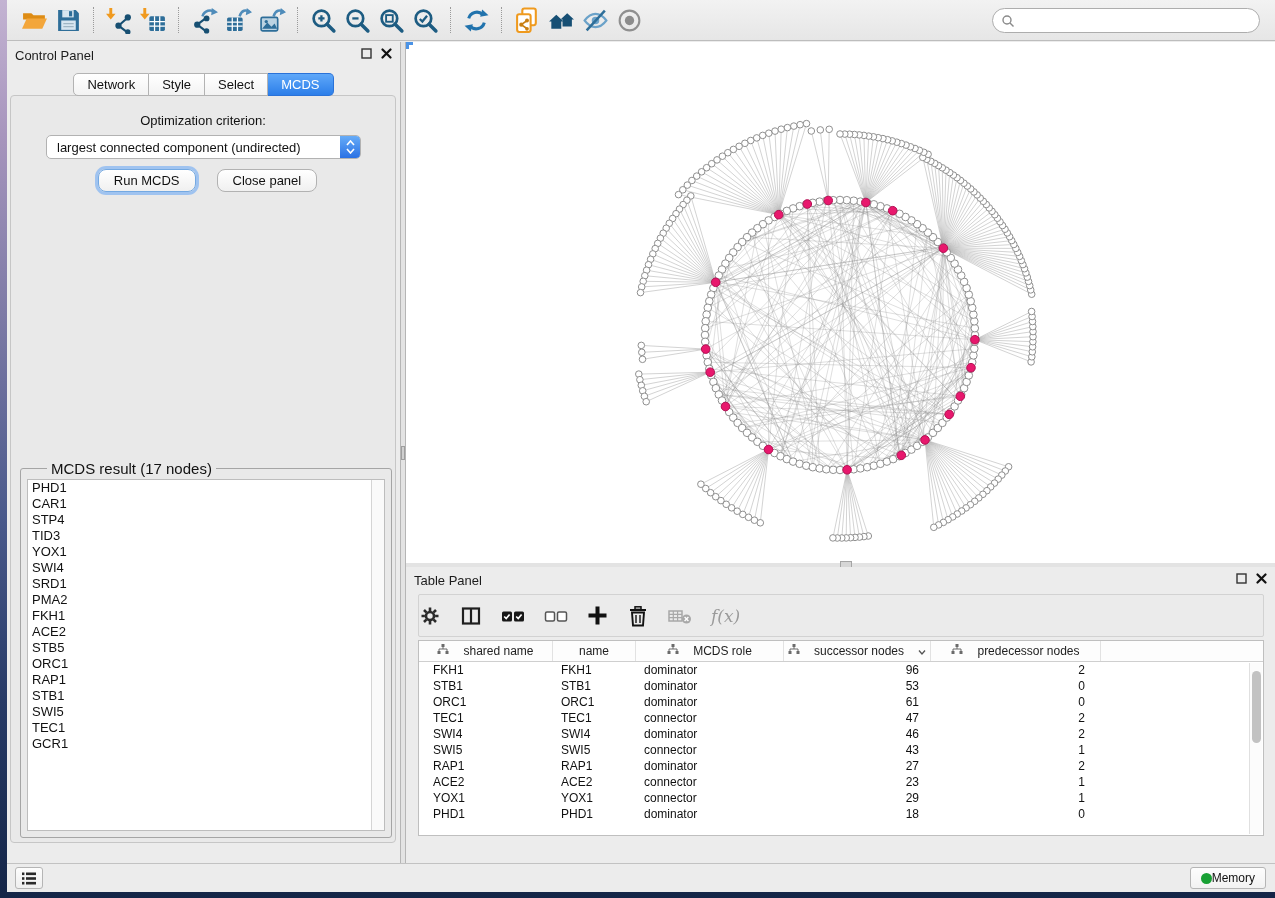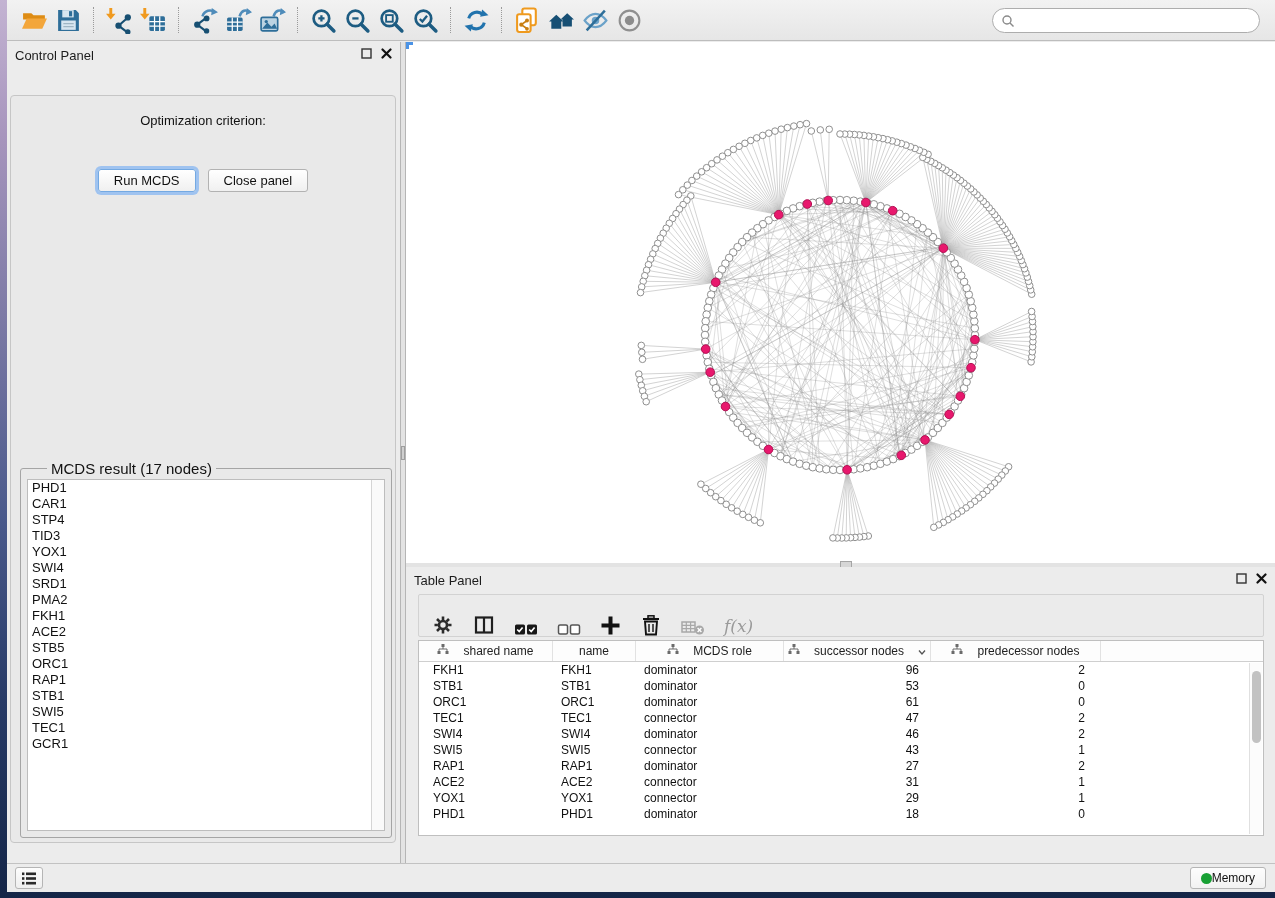--- a/index.html
+++ b/index.html
@@ -36,21 +36,21 @@
     background:#e9e9e9; border:1px solid #c6c6c6; border-radius:4px; }
   .opt-label { position:absolute; top:17px; width:100%; text-align:center; font-size:13px; color:#111; }
   .dropdown { position:absolute; left:35px; top:39px; width:315px; height:24px; background:#fff;
     border:1px solid #b2b2b2; border-radius:5px; display:flex; align-items:center; cursor:default; }
   .dropdown .dd-text { flex:1; font-size:13px; padding-left:10px; color:#111; white-space:nowrap; }
   .dd-step { width:20px; height:22px; margin-right:0; border-radius:0 4px 4px 0;
     background:linear-gradient(#66acf8,#2a71e4); display:flex; flex-direction:column;
     align-items:center; justify-content:center; gap:2px; }
   .btn-row { position:absolute; top:73px; width:100%; display:flex; justify-content:center; gap:12px; }
   .btn { font-size:13px; padding:3px 15px; background:linear-gradient(#ffffff,#f0f0f0);
-    border:1px solid #b2b2b2; border-radius:3px; color:#111; cursor:default; }
+    border:1px solid #b2b2b2; border-radius:8px; color:#111; cursor:default;margin-left:9px; }
   .btn.focused { box-shadow:0 0 0 3px rgba(110,170,245,.6); border-color:#74a9e2; }
   .group-box { position:absolute; left:2px; top:372px; width:372px; height:370px;
     border:1px solid #a5a5a5; border-radius:3px; margin-left:7px; }
   .group-label { position:absolute; top:-9px; left:26px; background:#e9e9e9; padding:0 4px;
     font-size:15px; color:#111; }
   .mcds-list { position:absolute; left:6px; right:6px; top:10px; bottom:6px; background:#fff;
     border:1px solid #bdbdbd; overflow:hidden; }
   .mcds-scroll { position:absolute; right:0; top:0; bottom:0; width:13px; background:#fafafa;
     border-left:1px solid #d5d5d5; }
   .mcds-item { font-size:13px; line-height:16px; padding-left:4px; color:#111; }
@@ -72,21 +72,21 @@
     font-weight:700; color:#3c3c3c; }
   .focus-corner { position:absolute; left:0; top:0; width:7px; height:7px;
     border-left:3px solid #4b93e6; border-top:3px solid #4b93e6; z-index:2; }
   .lights { display:flex; gap:8px; padding-left:9px; z-index:3; }
   .light { width:12px; height:12px; border-radius:50%; }
   .net-canvas { position:absolute; left:0; top:22px; width:869px; height:499px; }
 
   
   .table-panel { position:absolute; left:399px; top:567px; width:869px; height:296px; background:#ececec; }
   .tp-toolbar { position:absolute; left:12px; top:27px; width:846px; height:43px; background:#ebebeb;
-    border:1px solid #d2d2d2; border-radius:2px; display:flex; align-items:flex-end; gap:19px; padding-left:13px; }
+    border:1px solid #d2d2d2; border-radius:2px; display:flex; align-items:center; gap:19px; }
   .tp-toolbar .tico { display:flex; align-items:center; justify-content:center; cursor:default; }
   .fx-label { font-family:"DejaVu Serif", serif; font-style:italic; font-size:17px; color:#9a9a9a; }
   .tbl { position:absolute; left:12px; top:73px; width:846px; height:196px; background:#fff;
     border:1px solid #bfbfbf; overflow:hidden; }
   .tbl-head { display:flex; height:21px; border-bottom:1px solid #cfcfcf; background:#fdfdfd; }
   .th { display:flex; align-items:center; justify-content:center; gap:14px; font-size:12px; color:#222;
     border-right:1px solid #e2e2e2; height:100%; }
   .tbl-body { font-size:12px; color:#111; }
   .tr { display:flex; height:16px; align-items:center; }
   .td { white-space:nowrap; overflow:hidden; }
@@ -261,22 +261,39 @@
       <span class="panel-title">Control Panel</span>
       <span class="panel-head-icons">
         <svg width="11" height="11" viewBox="0 0 11 11">
               <rect x="1" y="1" width="9" height="9" fill="none" stroke="#333" stroke-width="1.4"></rect>
             </svg>
         <svg width="11" height="11" viewBox="0 0 11 11">
               <path d="M1.5 1.5l8 8M9.5 1.5l-8 8" stroke="#111" stroke-width="2.2" stroke-linecap="round"></path>
             </svg>
       </span>
     </div>
+    <div class="cp-tabs" id="cp-tabs">
+          <div class="cp-tab">Network</div>
+          <div class="cp-tab">Style</div>
+          <div class="cp-tab">Select</div>
+          <div class="cp-tab active">MCDS</div>
+        </div>
     <div class="cp-inner">
       <div class="opt-label">Optimization criterion:</div>
+      <div class="dropdown">
+        <span class="dd-text">largest connected component (undirected)</span>
+        <span class="dd-step">
+          <svg width="9" height="6" viewBox="0 0 9 6">
+                <path d="M1 5l3.5-4L8 5" fill="none" stroke="#fff" stroke-width="1.6"></path>
+              </svg>
+          <svg width="9" height="6" viewBox="0 0 9 6">
+                <path d="M1 1l3.5 4L8 1" fill="none" stroke="#fff" stroke-width="1.6"></path>
+              </svg>
+        </span>
+      </div>
       <div class="btn-row">
         <button class="btn focused">Run MCDS</button>
         <button class="btn">Close panel</button>
       </div>
       <div class="group-box">
         <span class="group-label">MCDS result (17 nodes)</span>
         <div class="mcds-list" id="mcds-list">
           <div class="mcds-scroll"></div>
         <div class="mcds-item">PHD1</div>
               <div class="mcds-item">CAR1</div>
@@ -1210,21 +1227,21 @@
               <div class="td" style="width: 134px; padding-left: 14px;">RAP1</div>
               <div class="td" style="width: 83px; padding-left: 8px;">RAP1</div>
               <div class="td" style="width: 148px; padding-left: 8px;">dominator</div>
               <div class="td" style="width: 147px; text-align: right; padding-right: 12px;">27</div>
               <div class="td" style="width: 170px; text-align: right; padding-right: 16px;">2</div>
             </div>
             <div class="tr">
               <div class="td" style="width: 134px; padding-left: 14px;">ACE2</div>
               <div class="td" style="width: 83px; padding-left: 8px;">ACE2</div>
               <div class="td" style="width: 148px; padding-left: 8px;">connector</div>
-              <div class="td" style="width: 147px; text-align: right; padding-right: 12px;">31</div>
+              <div class="td" style="width: 147px; text-align: right; padding-right: 12px;">23</div>
               <div class="td" style="width: 170px; text-align: right; padding-right: 16px;">1</div>
             </div>
             <div class="tr">
               <div class="td" style="width: 134px; padding-left: 14px;">YOX1</div>
               <div class="td" style="width: 83px; padding-left: 8px;">YOX1</div>
               <div class="td" style="width: 148px; padding-left: 8px;">connector</div>
               <div class="td" style="width: 147px; text-align: right; padding-right: 12px;">29</div>
               <div class="td" style="width: 170px; text-align: right; padding-right: 16px;">1</div>
             </div>
             <div class="tr">

